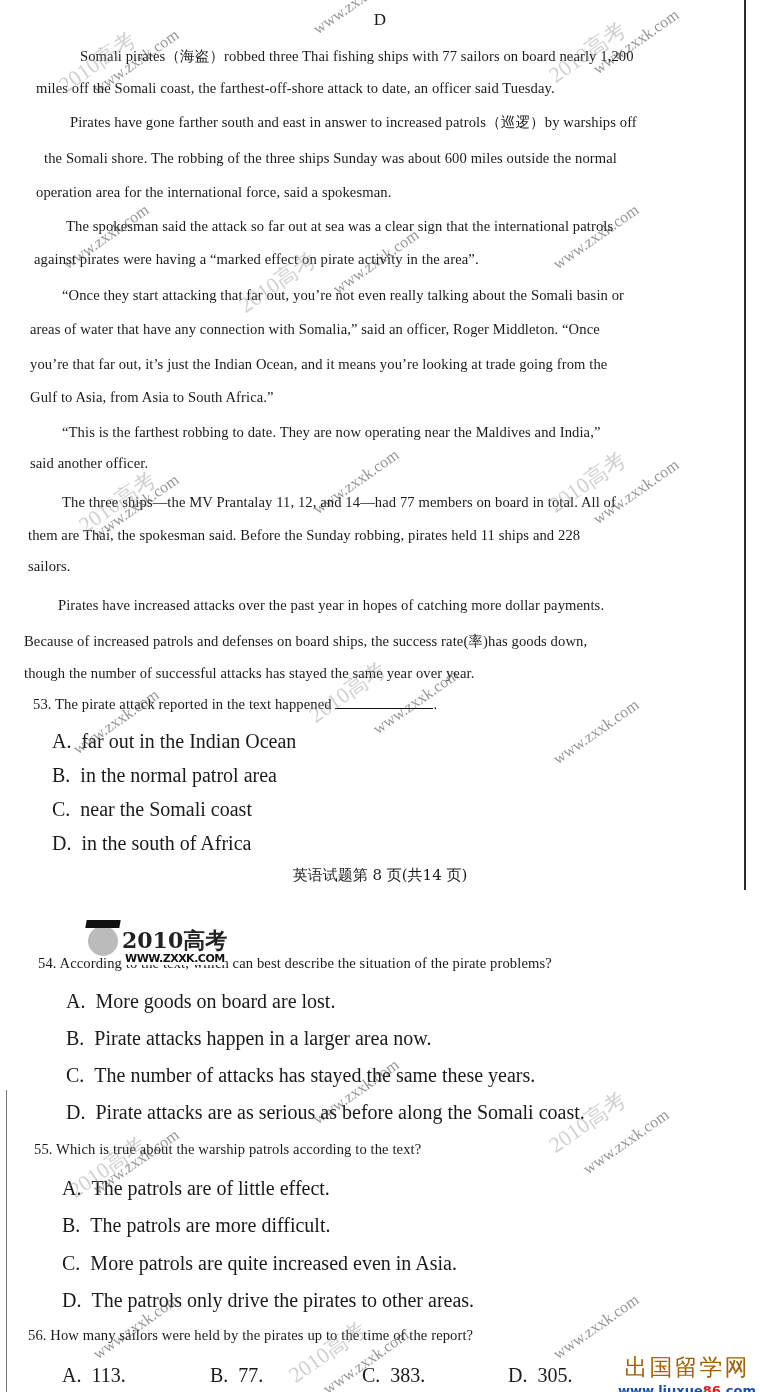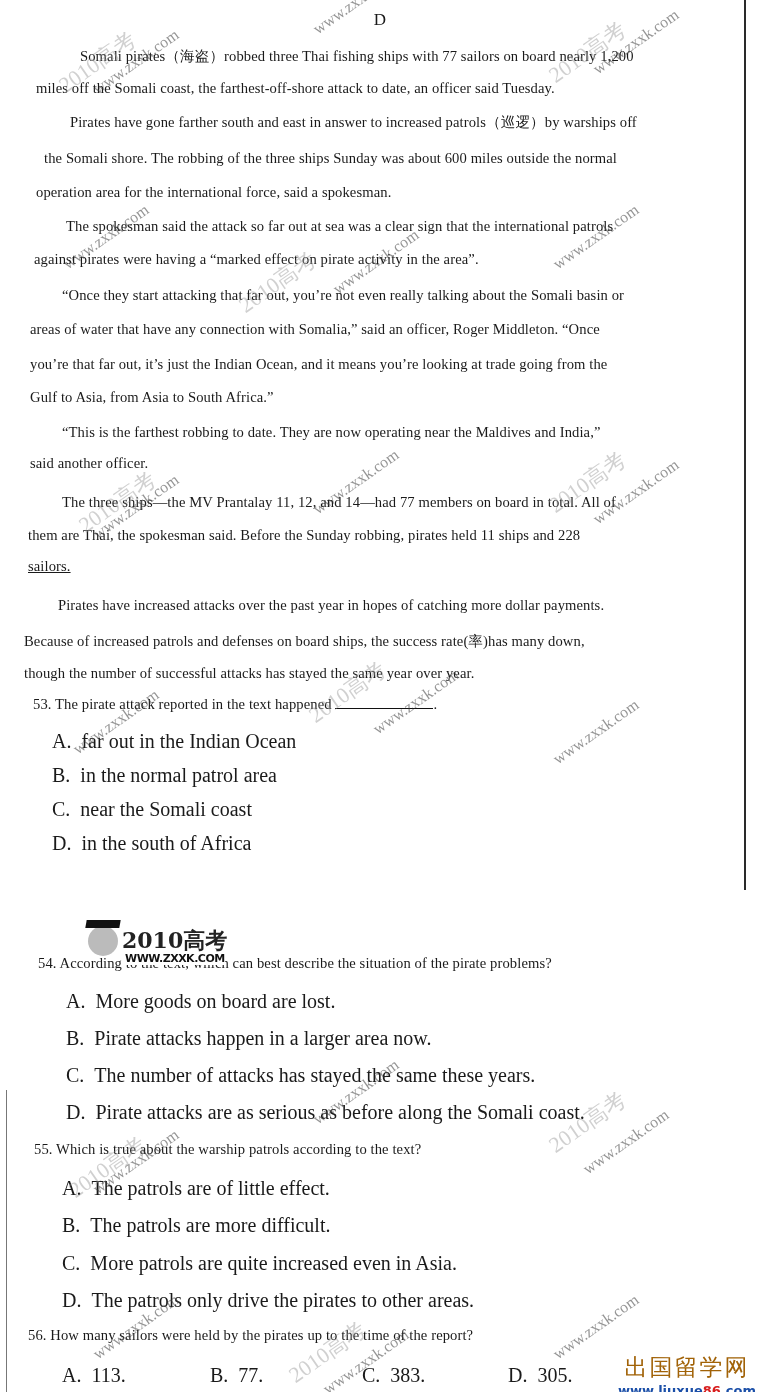--- a/index.html
+++ b/index.html
@@ -83,38 +83,39 @@
     <div class="line" style="left:66px;top:218px;">The spokesman said the attack so far out at sea was a clear sign that the international patrols</div>
     <div class="line" style="left:34px;top:251px;">against pirates were having a “marked effect on pirate activity in the area”.</div>
     <div class="line" style="left:62px;top:287px;">“Once they start attacking that far out, you’re not even really talking about the Somali basin or</div>
     <div class="line" style="left:30px;top:321px;">areas of water that have any connection with Somalia,” said an officer, Roger Middleton. “Once</div>
     <div class="line" style="left:30px;top:356px;">you’re that far out, it’s just the Indian Ocean, and it means you’re looking at trade going from the</div>
     <div class="line" style="left:30px;top:389px;">Gulf to Asia, from Asia to South Africa.”</div>
     <div class="line" style="left:62px;top:424px;">“This is the farthest robbing to date. They are now operating near the Maldives and India,”</div>
     <div class="line" style="left:30px;top:455px;">said another officer.</div>
     <div class="line" style="left:62px;top:494px;">The three ships—the MV Prantalay 11, 12, and 14—had 77 members on board in total. All of</div>
     <div class="line" style="left:28px;top:527px;">them are Thai, the spokesman said. Before the Sunday robbing, pirates held 11 ships and 228</div>
-    <div class="line" style="left:28px;top:558px;text-decoration:underline;">sailors.</div>
+    <div class="line" style="left:28px;top:558px;">sailors.</div>
     <div class="line" style="left:58px;top:597px;">Pirates have increased attacks over the past year in hopes of catching more dollar payments.</div>
-    <div class="line" style="left:24px;top:632px;">Because of increased patrols and defenses on board ships, the success rate(率)has many down,</div>
+    <div class="line" style="left:24px;top:632px;">Because of increased patrols and defenses on board ships, the success rate(率)has goods down,</div>
     <div class="line" style="left:24px;top:665px;">though the number of successful attacks has stayed the same year over year.</div>
   </div>
 
   <div>
     <div class="line" style="left:17px;top:696px;margin-left:16px;">
       <span>53.</span>
       <span>The pirate attack reported in the text happened</span>
       <span class="blank"></span><span>.</span>
     </div>
     <div class="opt-row" style="left:52px;top:730px;"><span>A.</span>&nbsp;&nbsp;<span>far out in the Indian Ocean</span></div>
     <div class="opt-row" style="left:52px;top:764px;"><span>B.</span>&nbsp;&nbsp;<span>in the normal patrol area</span></div>
     <div class="opt-row" style="left:52px;top:798px;"><span>C.</span>&nbsp;&nbsp;<span>near the Somali coast</span></div>
     <div class="opt-row" style="left:52px;top:832px;"><span>D.</span>&nbsp;&nbsp;<span>in the south of Africa</span></div>
   </div>
 
+  <div class="footer">英语试题第 8 页(共14 页)</div>
 
   <div class="logo-top">
     <div class="owl"></div>
     <span class="logo-top-text">2010高考</span>
   </div>
 
   <div>
     <div class="line" style="left:38px;top:955px;">
       <span>54.</span>
       <span>According to the text, which can best describe the situation of the pirate problems?</span>

